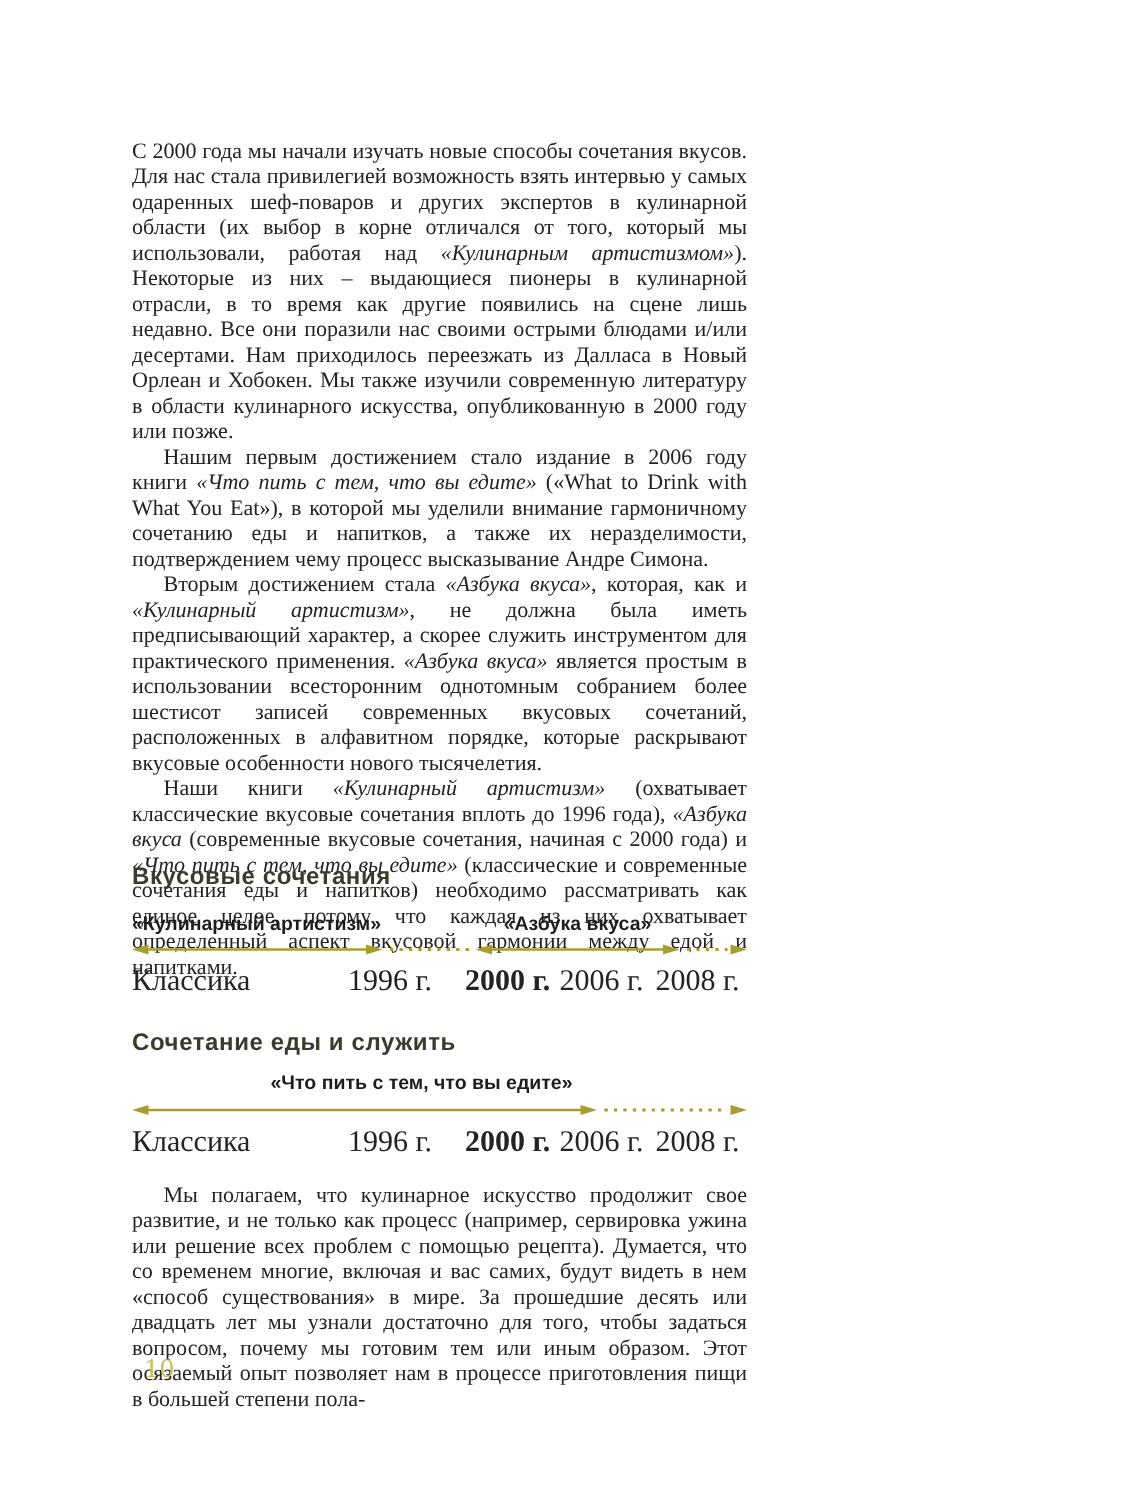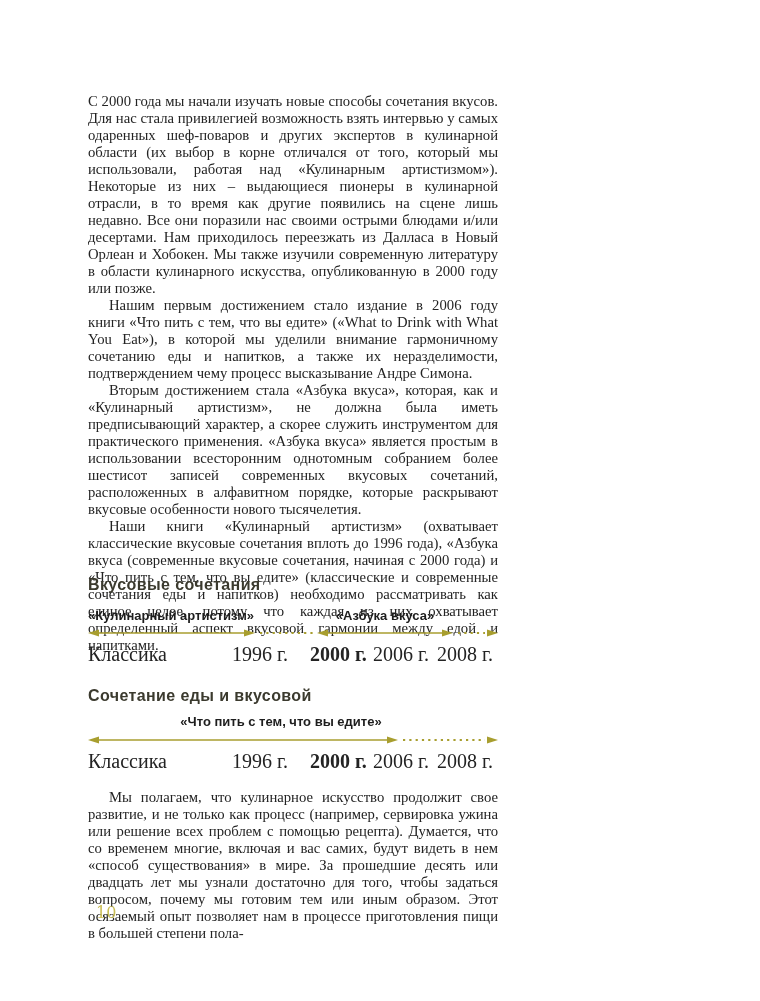--- a/index.html
+++ b/index.html
@@ -22,21 +22,21 @@
   .abs{position:absolute;}
   .text-col{left:88px;width:410px;}
   .body-p{
     margin:0;
     font-size:14.7px;
     line-height:17px;
     text-align:justify;
     color:var(--body);
   }
   .body-p.indent{text-indent:21px;}
-  .it{}
+  .it{font-style:italic;}
 
   
   .figure{left:88px;width:410px;}
   .fig-title{
     margin:0;
     font-family:Liberation Sans, sans-serif;
     font-weight:bold;
     font-size:16px;
     letter-spacing:0.4px;
     color:var(--heading);
@@ -112,21 +112,21 @@
   <div class="axis-row" style="margin-top:3px;">
     <span class="axis-tick tick-0">Классика</span>
     <span class="axis-tick tick-1">1996 г.</span>
     <span class="axis-tick tick-2">2000 г.</span>
     <span class="axis-tick tick-3">2006 г.</span>
     <span class="axis-tick tick-4">2008 г.</span>
   </div>
 </section>
 
 <section class="abs figure" style="top:681px;">
-  <h2 class="fig-title" style="padding-top:6px;">Сочетание еды и вкусовой</h2>
+  <h2 class="fig-title" style="padding-top:6px;">Сочетание еды и служить</h2>
   <div class="labels-row" style="margin-top:9px;">
     <span class="book-label label-centered" style="left:193px;">«Что пить с тем, что вы едите»</span>
   </div>
   <svg class="timeline-svg" style="margin-top:4px;" width="410" height="14" viewBox="0 0 410 14">
     <g>
       <path class="fill" d="M0,7 L11,3.6 L11,10.4 Z"></path>
       <line class="stroke" x1="9" y1="7" x2="301" y2="7" stroke-width="1.7"></line>
       <path class="fill" d="M310,7 L299,3.6 L299,10.4 Z"></path>
     </g>
     <g>

